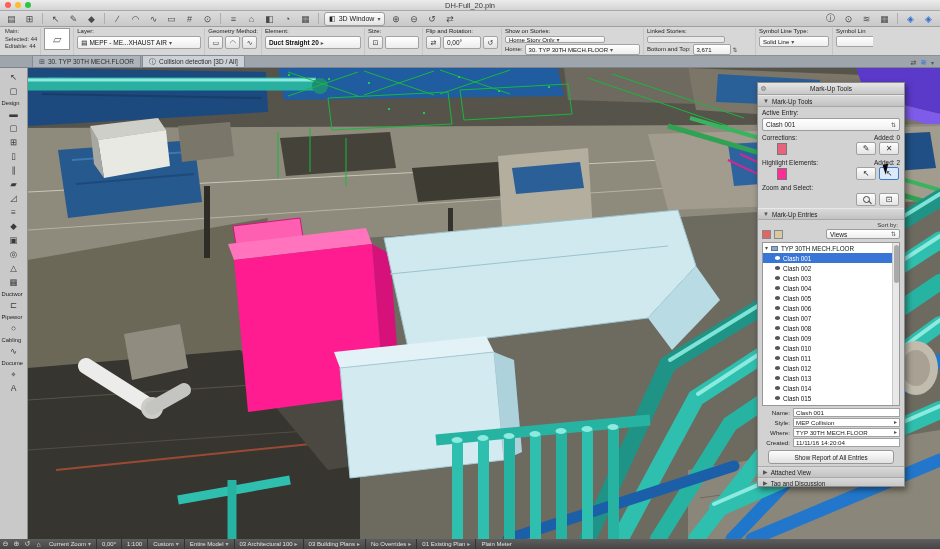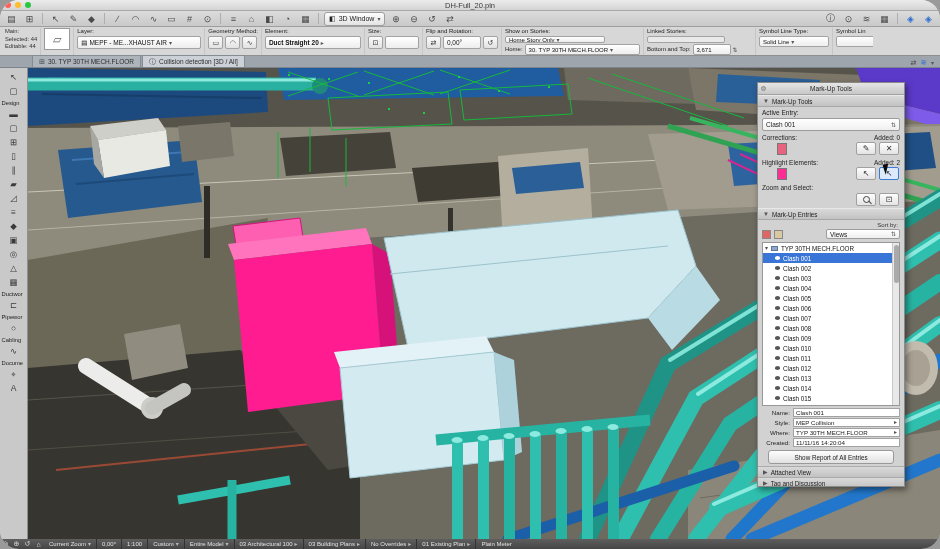--- a/index.html
+++ b/index.html
@@ -1,17 +1,17 @@
 <!DOCTYPE html>
 <html><head>
 <meta charset="utf-8">
 <style>
   html,body{margin:0;padding:0;}
   body{width:940px;height:549px;overflow:hidden;font-family:"Liberation Sans",sans-serif;background:#9a9a9a;}
-  .app{position:relative;width:940px;height:549px;background:#d0d0d0;overflow:hidden;border-radius:19px;}
+  .app{position:relative;width:940px;height:549px;background:#d0d0d0;overflow:hidden;}
 
   
   .titlebar{position:absolute;left:0;top:0;width:940px;height:10px;background:linear-gradient(#ececec,#d4d4d4);border-bottom:1px solid #a8a8a8;}
   .traffic{position:absolute;left:5px;top:2px;display:flex;gap:4px;}
   .dot{width:6px;height:6px;border-radius:50%;display:inline-block;}
   .dot.red{background:#ff5f57;}.dot.yellow{background:#febc2e;}.dot.green{background:#28c840;}
   .wtitle{position:absolute;left:0;right:0;top:1px;text-align:center;font-size:7.5px;color:#3a3a3a;}
 
   
   .toolbar{position:absolute;left:0;top:11px;width:940px;height:16px;background:linear-gradient(#dcdcdc,#c9c9c9);border-bottom:1px solid #9f9f9f;display:flex;align-items:center;padding:0 4px;box-sizing:border-box;gap:3px;}

